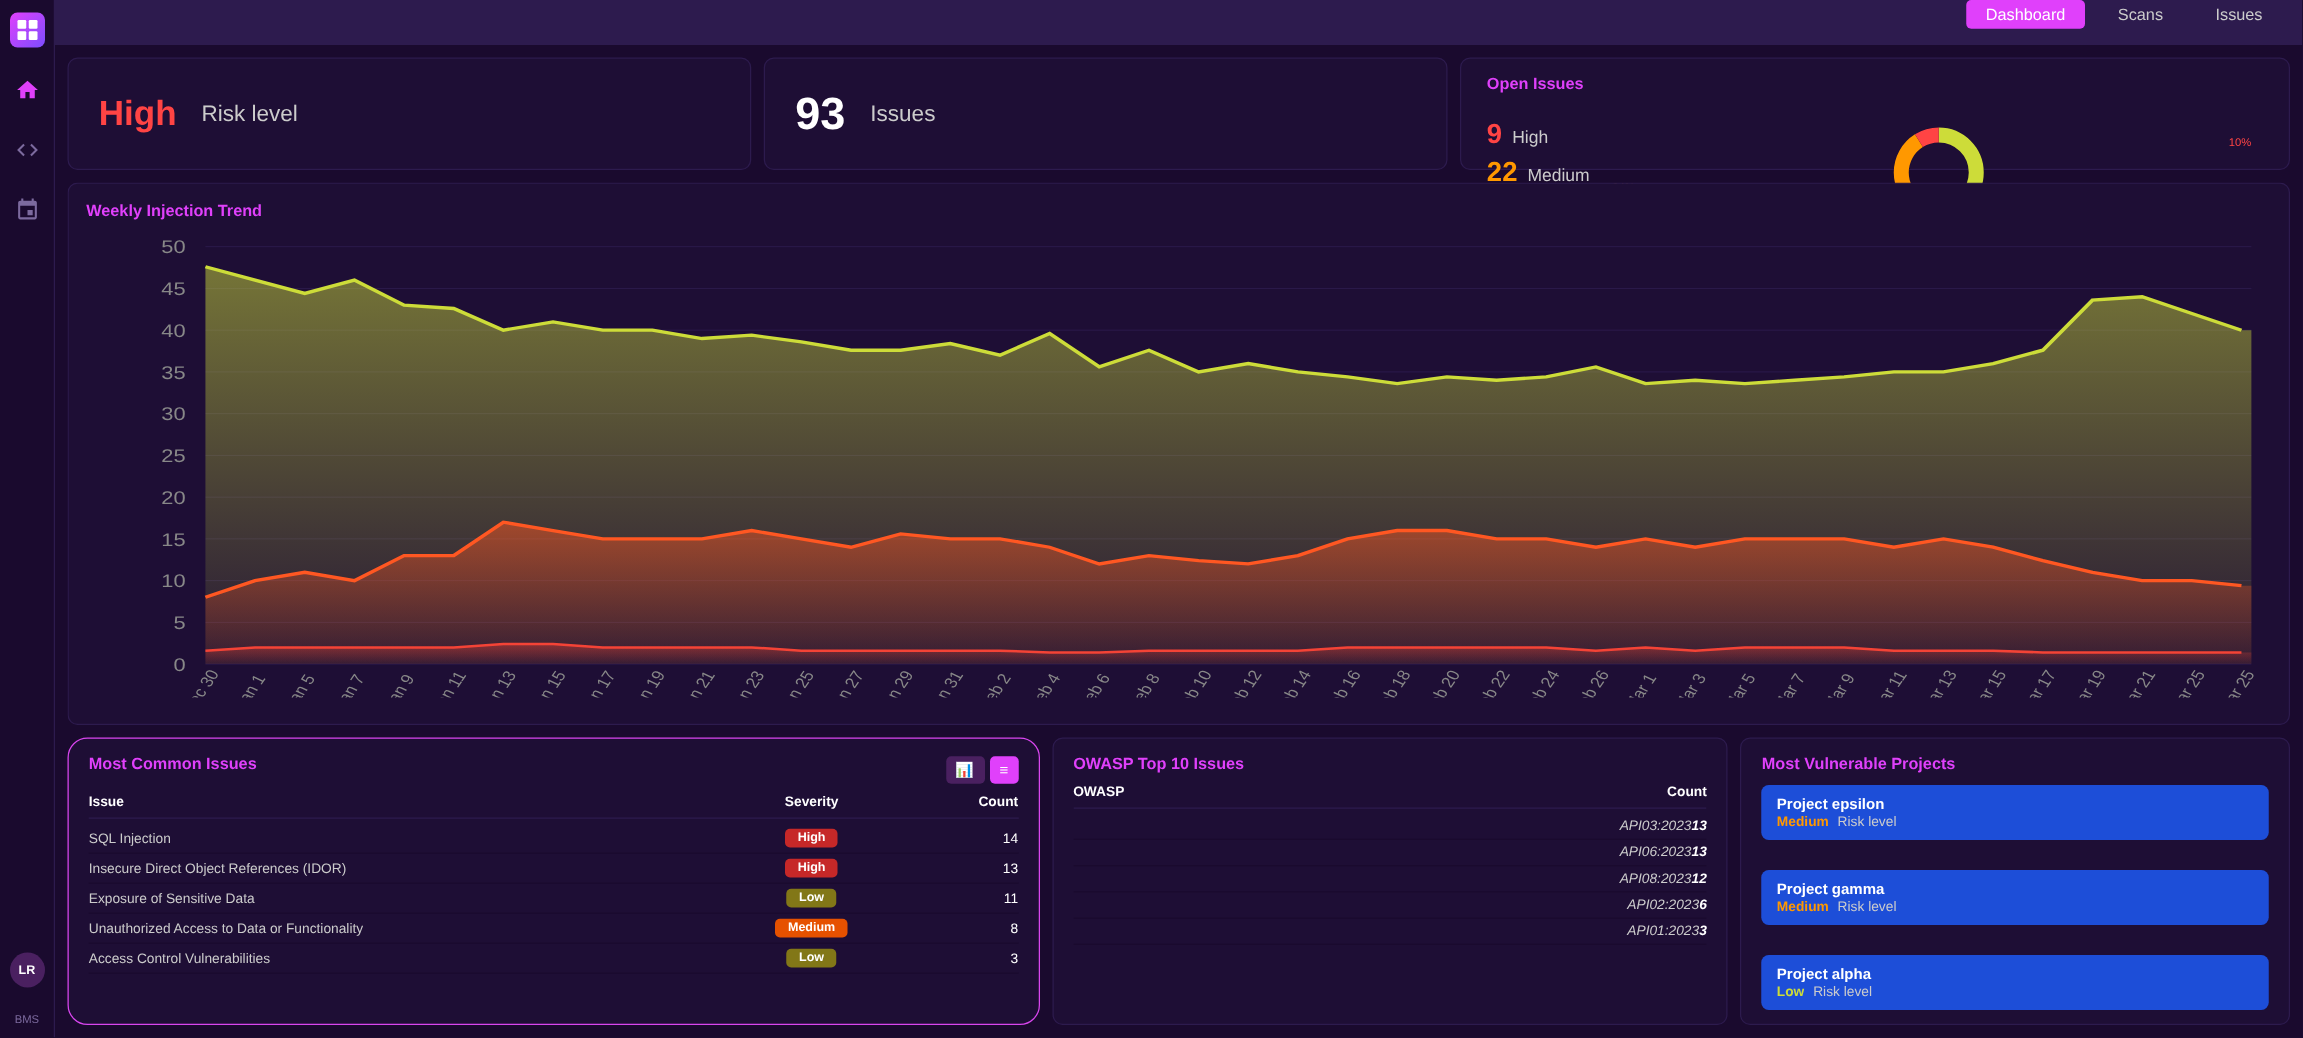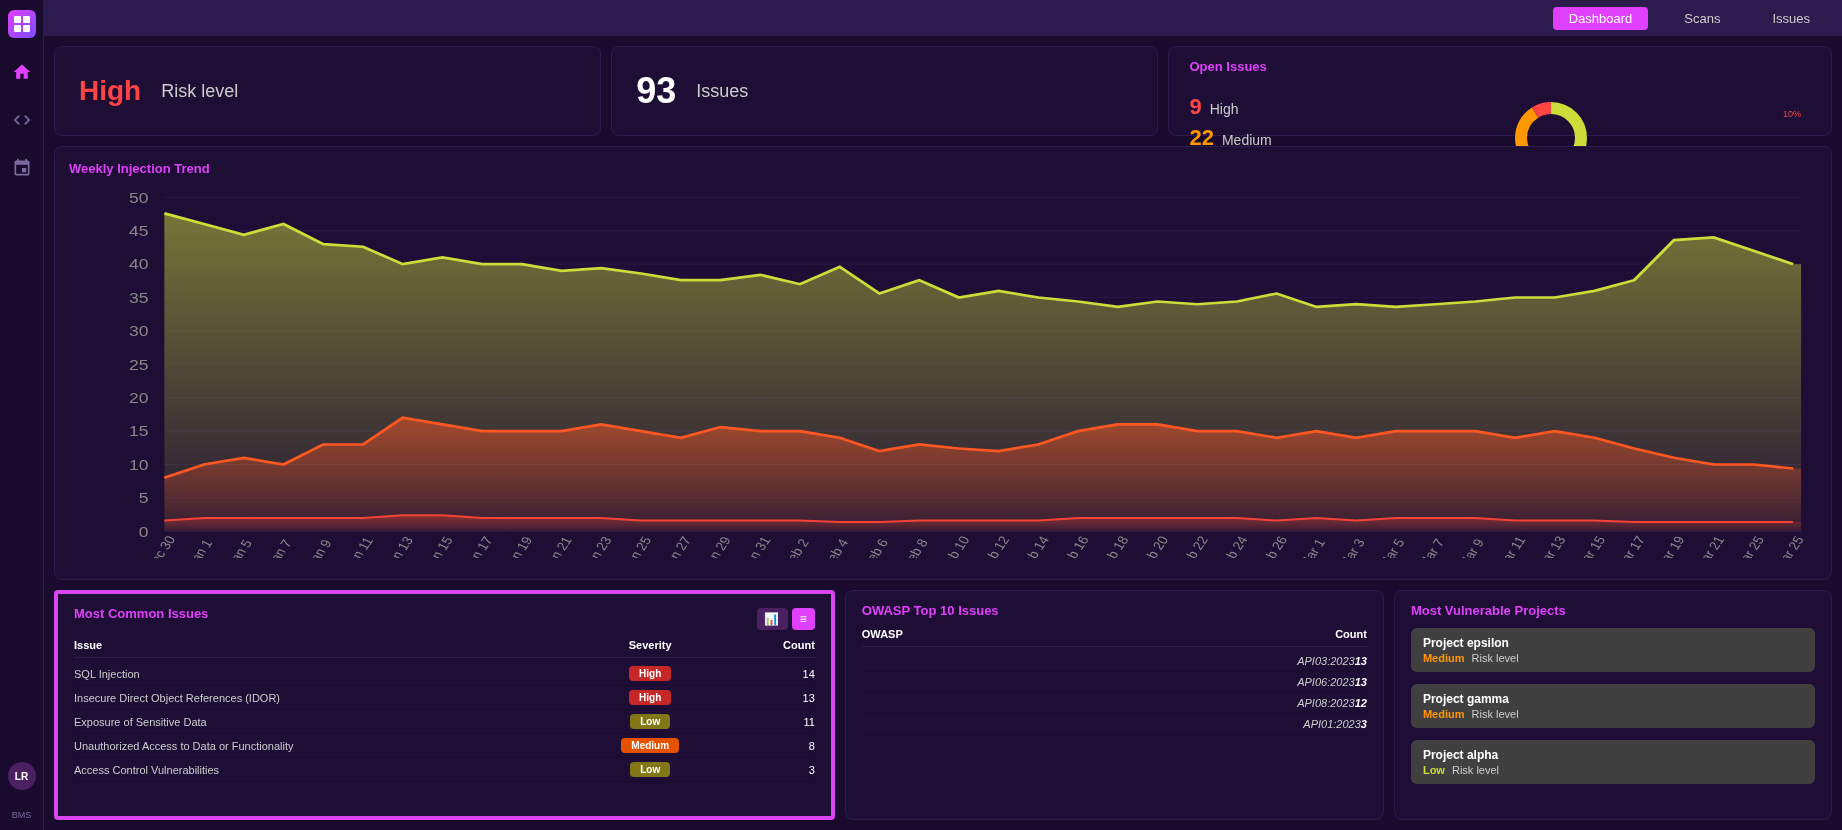--- a/index.html
+++ b/index.html
@@ -71,24 +71,24 @@
       display: flex;
       flex-direction: column;
       overflow: hidden;
     }
 
     
     .topnav {
       background: #2d1b4e;
       height: 36px;
       display: flex;
-      align-items: center;
+      align-items: flex-start;
       justify-content: flex-end;
       padding: 0 16px;
-      gap: 20px;
+      gap: 10px;
       flex-shrink: 0;
     }
     .nav-btn {
       padding: 4px 16px;
       border-radius: 4px;
       border: none;
       cursor: pointer;
       font-size: 13px;
       font-weight: 500;
     }
@@ -222,22 +222,22 @@
     
     .bottom-row {
       display: flex;
       gap: 10px;
       flex-shrink: 0;
       height: 230px;
     }
 
     .table-panel {
       background: #1e0e35;
-      border: 4px solid #d946ef;
-      border-radius: 4px;
+      border: 1px solid #d946ef;
+      border-radius: 16px;
       flex: 2.2;
       padding: 12px 16px;
       overflow: hidden;
     }
     .owasp-panel {
       background: #1e0e35;
       border: 1px solid #2d1b4e;
       border-radius: 8px;
       flex: 1.5;
       padding: 12px 16px;
@@ -321,24 +321,24 @@
       justify-content: flex-end;
       font-size: 11px;
       color: #ccc;
       padding: 4px 0;
       border-bottom: 1px solid #1a0a2e;
       font-style: italic;
     }
     .owasp-count { color: #fff; font-weight: 600; }
 
     .project-card {
-      background: #404040;
+      background: #1d4ed8;
       border-radius: 6px;
       padding: 8px 12px;
-      margin-bottom: 12px;
+      margin-bottom: 24px;
     }
     .project-name {
       font-size: 12px;
       font-weight: 600;
       color: #fff;
       margin-bottom: 2px;
     }
     .project-risk {
       font-size: 11px;
       color: #ccc;
@@ -603,20 +603,24 @@
   </div>
             <div class="owasp-row">
     <span>API06:2023</span>
     <span class="owasp-count">13</span>
   </div>
             <div class="owasp-row">
     <span>API08:2023</span>
     <span class="owasp-count">12</span>
   </div>
             <div class="owasp-row">
+    <span>API02:2023</span>
+    <span class="owasp-count">6</span>
+  </div>
+            <div class="owasp-row">
     <span>API01:2023</span>
     <span class="owasp-count">3</span>
   </div>
           </div>
       </div>
 
       <div class="vuln-panel">
         <div class="panel-title">Most Vulnerable Projects</div>
         <div id="projects-list">
             <div class="project-card">

